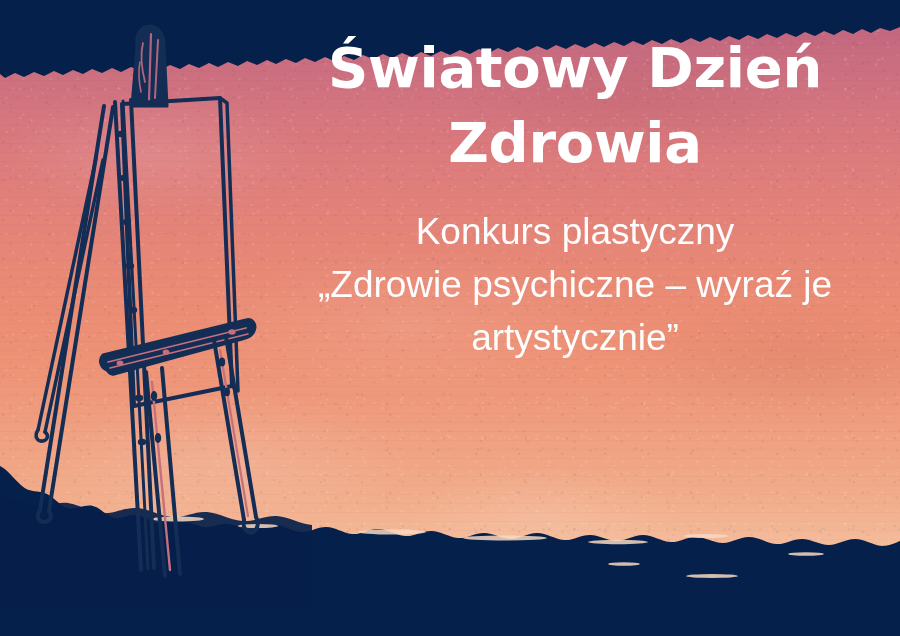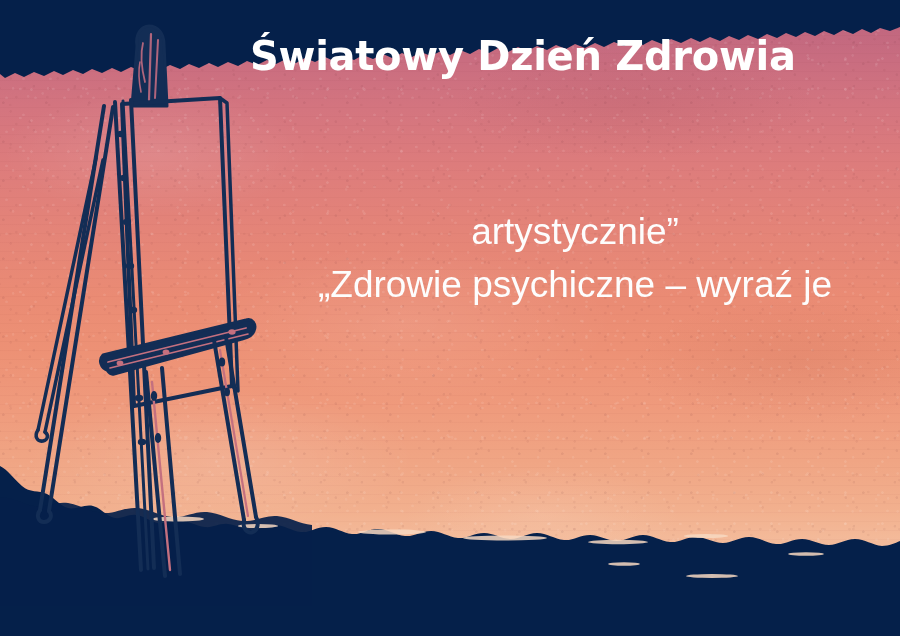--- a/index.html
+++ b/index.html
@@ -137,24 +137,25 @@
     top: 0;
     width: 650px;
     height: 636px;
   }
 
   .headline {
     position: absolute;
     left: 0;
     top: 30px;
     width: 650px;
+    text-align: center;
     color: #ffffff;
     font-family: "DejaVu Sans", sans-serif;
     font-weight: bold;
-    font-size: 40px;
+    font-size: 56px;
     line-height: 1.34;
     letter-spacing: -0.3px;
     margin: 0;
   }
   .headline .hl-line { display: block; }
 
   .subhead {
     position: absolute;
     left: 0;
     top: 206px;
@@ -322,19 +323,20 @@
     </svg>
   </div>
 
   <div class="text-stack">
 
     <h1 class="headline">
       <span class="hl-line">Światowy Dzień Zdrowia</span>
     </h1>
 
     <p class="subhead">
+      <span class="sh-line">Konkurs plastyczny</span>
+      <span class="sh-line">„Zdrowie psychiczne – wyraź je</span>
       <span class="sh-line">artystycznie”</span>
-      <span class="sh-line">„Zdrowie psychiczne – wyraź je</span>
     </p>
 
   </div>
 
 </div>
 
 </body></html>

